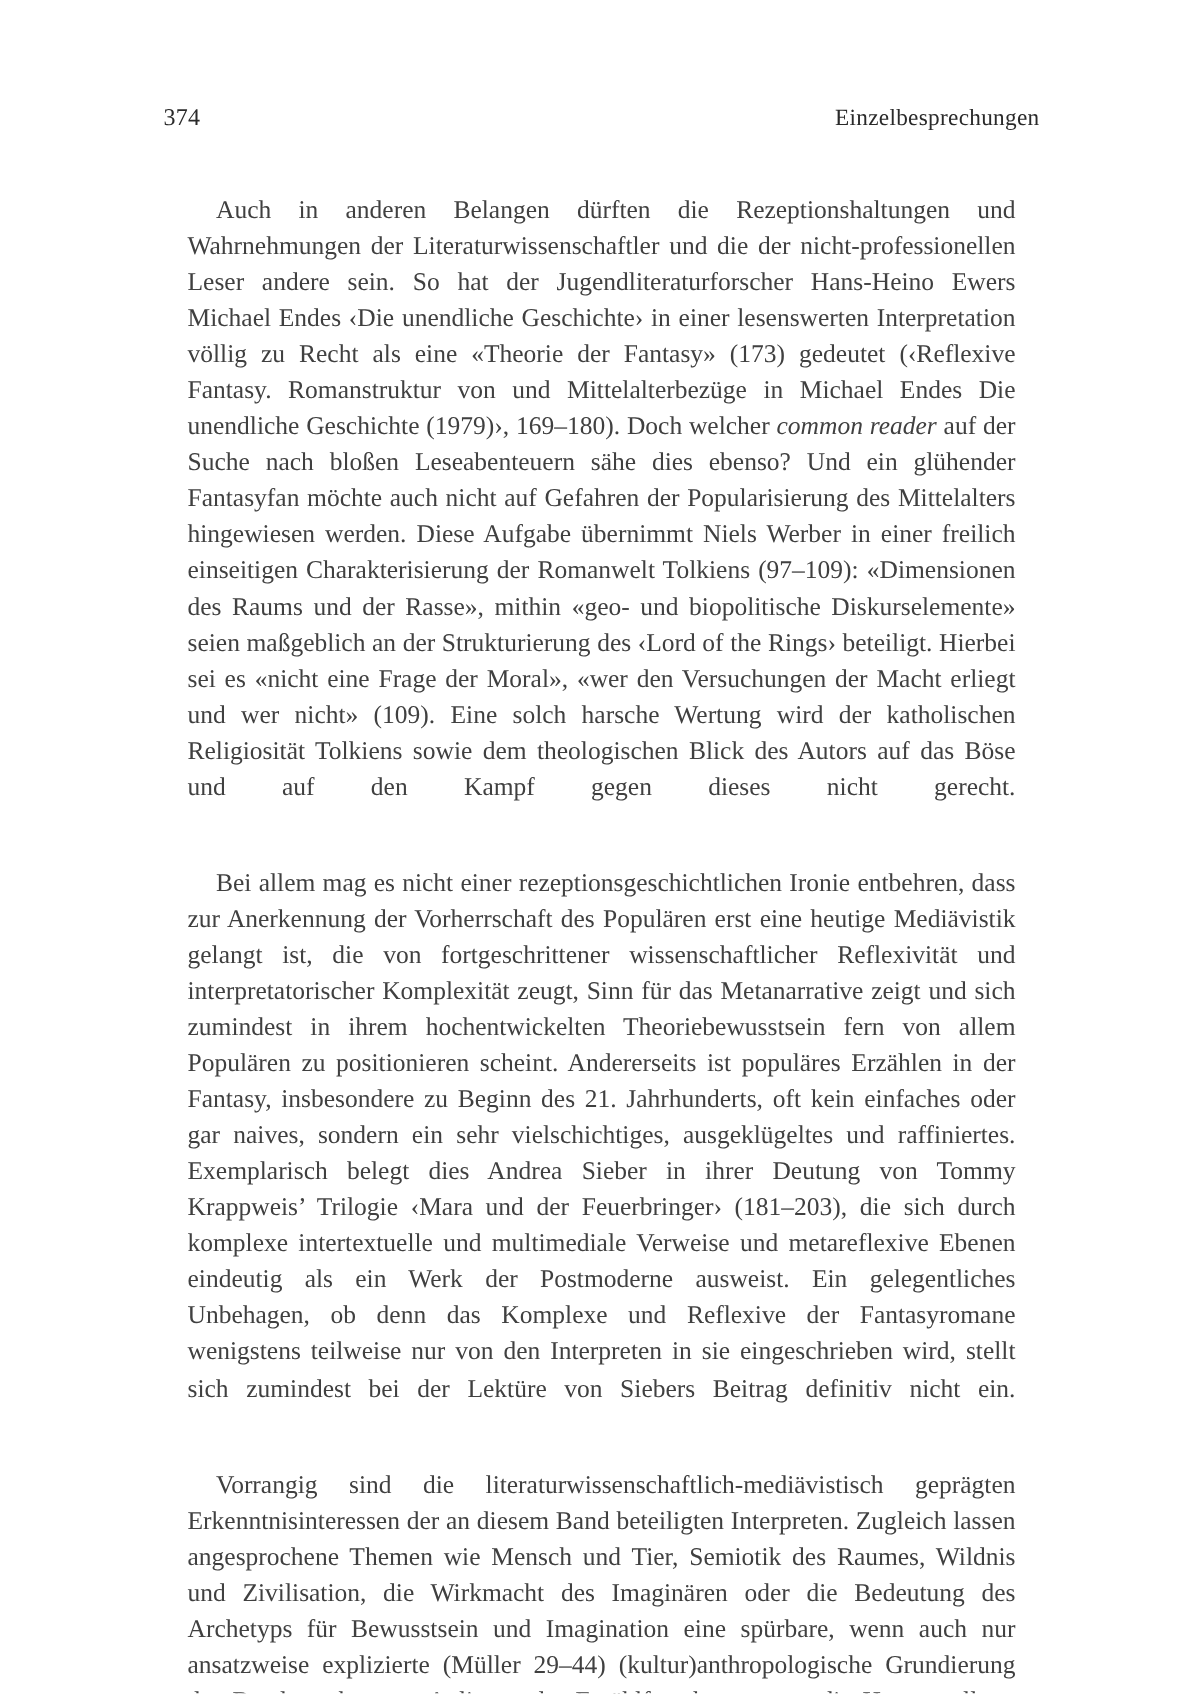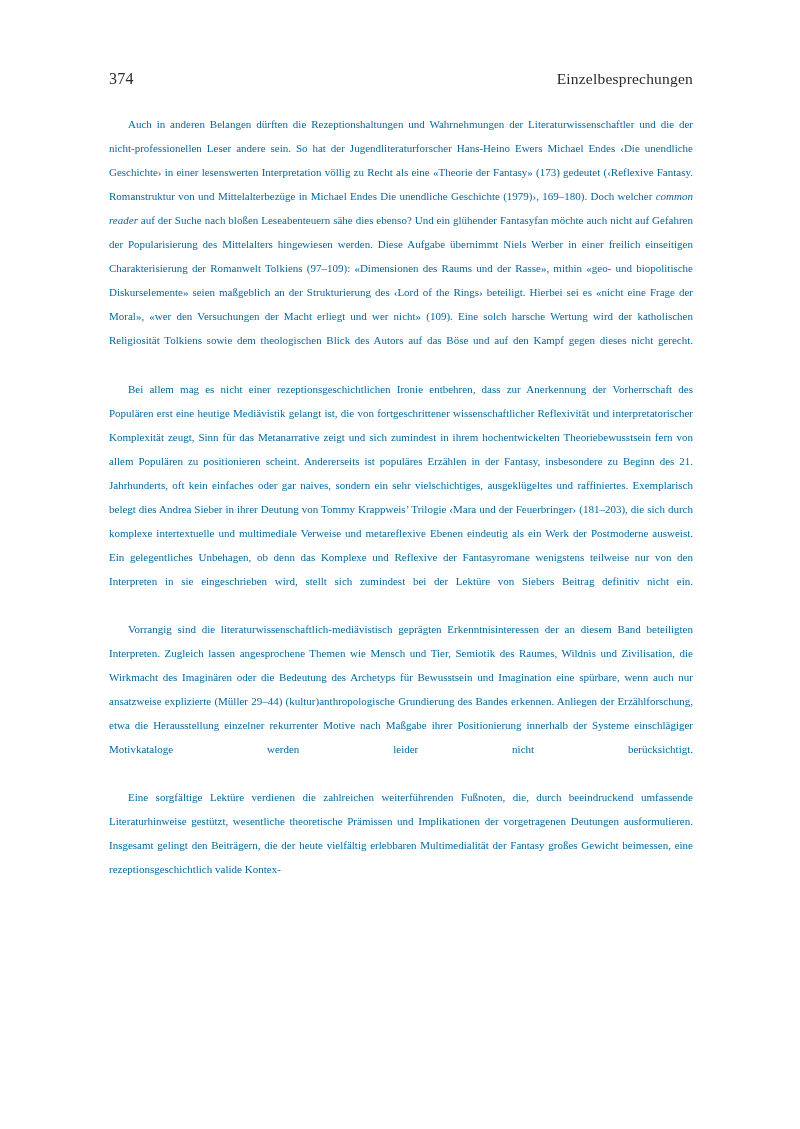--- a/index.html
+++ b/index.html
@@ -37,29 +37,29 @@
   .head-title {
     font-size: 15.5px;
   }
   .text-block {
     position: absolute;
     top: 112px;
     left: 109px;
     width: 584px;
   }
   p.body-par {
-    margin: 0;
-    font-size: 11px;
+    margin: 16px;
+    font-size: 17px;
     line-height: 24.05px;
     text-align: justify;
     text-indent: 19px;
     hyphens: manual;
     -webkit-hyphens: manual;
     word-spacing: 0.1px;
-    color: #0369a1;
+    color: #404040;
   }
   p.body-par.first {
     text-indent: 19px;
   }
   em.it {
     font-style: italic;
   }
   
   p.body-par::after {
     content: "";

